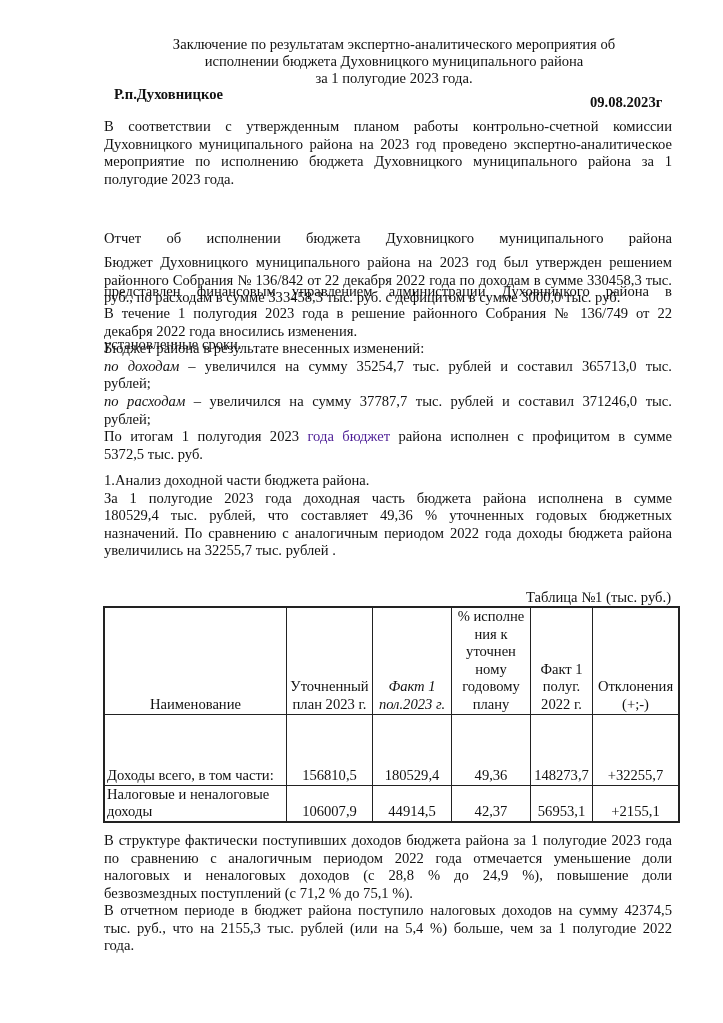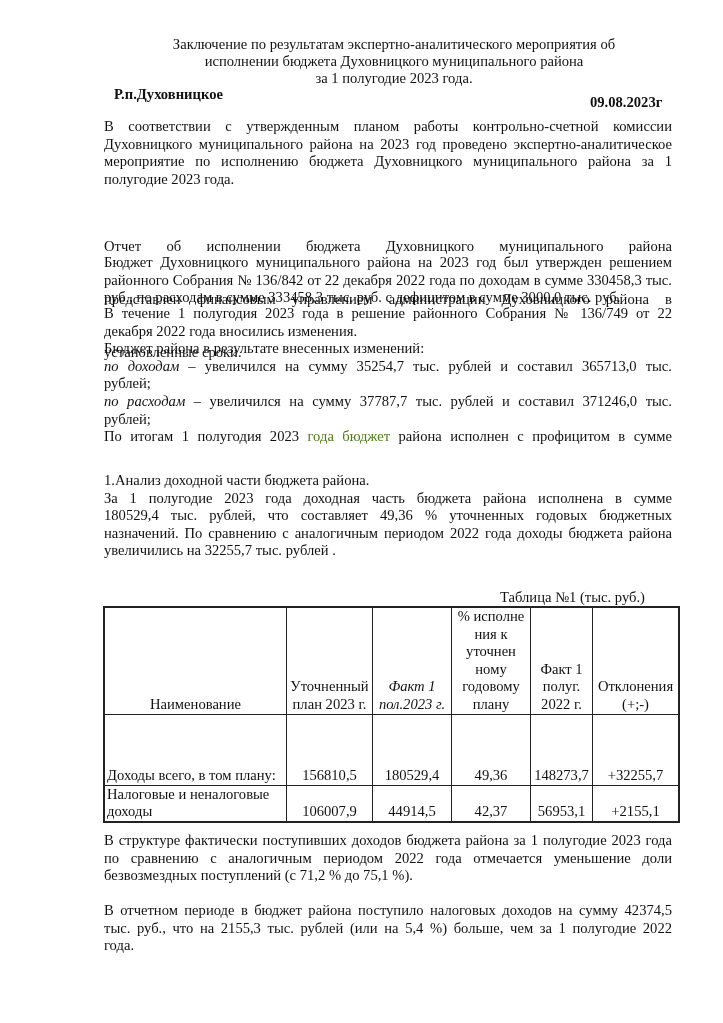--- a/index.html
+++ b/index.html
@@ -13,23 +13,23 @@
       font-weight: normal; font-size: 14.6px; line-height: 17px;
     }
     .title div { white-space: nowrap; }
     .meta-left { left: 114px; top: 86px; font-weight: bold; font-size: 14.6px; }
     .meta-right { left: 590px; top: 86px; font-weight: bold; font-size: 14.6px; margin-top: 8px; }
 
     .para { left: 104px; width: 568px; line-height: 17.6px; text-align: justify; }
     .line { display: block; white-space: nowrap; text-align-last: justify; text-align: justify; }
     .line.last { text-align-last: left; }
     .ital { font-style: italic; }
-    .link { color: #4d7c0f; }
+    .link { color: #4c1d95; }
 
-    .caption { left: 500px; width: 171px; top: 589px; text-align: left; font-size: 14.6px; white-space: nowrap; }
+    .caption { left: 500px; width: 171px; top: 589px; text-align: right; font-size: 14.6px; white-space: nowrap; }
 
     table.t1 {
       position: absolute; left: 103px; top: 606px;
       border-collapse: collapse; font-size: 14.6px; line-height: 17.6px;
       border: 2px solid #222;
     }
     table.t1 td, table.t1 th {
       border: 1px solid #222; padding: 0 2px; font-weight: normal;
       vertical-align: bottom; text-align: center;
     }
@@ -50,41 +50,42 @@
 <div class="abs meta-left">Р.п.Духовницкое</div>
 <div class="abs meta-right">09.08.2023г</div>
 
 <div class="abs para" style="top:118px;">
   <span class="line"> В  соответствии  с  утвержденным  планом  работы  контрольно-счетной  комиссии</span>
   <span class="line">Духовницкого муниципального района на 2023 год проведено экспертно-аналитическое</span>
   <span class="line">мероприятие по исполнению бюджета Духовницкого муниципального   района за 1</span>
   <span class="line last">полугодие 2023  года.</span>
 </div>
 
-<div class="abs para" style="top:203px; white-space:pre;font-family:Liberation Serif, serif;">
+<div class="abs para" style="top:195px; white-space:pre;font-family:Liberation Serif, serif;">
   <span class="line">          Отчет  об  исполнении  бюджета     Духовницкого     муниципального     района</span>
   <span class="line">представлен   финансовым управлением администрации Духовницкого района      в</span>
   <span class="line last">установленные сроки.</span>
 </div>
 
 <div class="abs para" style="top:254px;">
   <span class="line">Бюджет  Духовницкого   муниципального  района на 2023 год был утвержден  решением</span>
   <span class="line">районного Собрания № 136/842 от 22 декабря 2022 года по доходам в сумме 330458,3 тыс.</span>
   <span class="line last">руб., по расходам в  сумме 333458,3  тыс. руб. с   дефицитом в сумме  3000,0  тыс. руб.</span>
 </div>
 
 <div class="abs para" style="top:305px;">
   <span class="line">В течение  1 полугодия 2023 года   в   решение   районного Собрания № 136/749 от 22</span>
   <span class="line last">декабря 2022 года вносились изменения.</span>
   <span class="line last">Бюджет   района в результате внесенных изменений:</span>
   <span class="line"><span class="ital">по доходам</span><span> –  увеличился   на сумму 35254,7  тыс. рублей и   составил  365713,0   тыс.</span></span>
   <span class="line last">рублей;</span>
   <span class="line"><span class="ital">по расходам</span><span> – увеличился   на сумму 37787,7 тыс. рублей и   составил    371246,0   тыс.</span></span>
   <span class="line last">рублей;</span>
   <span class="line"><span>По итогам  1 полугодия 2023 </span><span class="link">года бюджет</span><span>   района   исполнен  с  профицитом в сумме</span></span>
+  <span class="line last">5372,5  тыс. руб.</span>
 </div>
 
 <div class="abs para" style="top:472px;">
   <span class="line last">1.Анализ доходной части бюджета   района.</span>
   <span class="line">За   1 полугодие 2023   года   доходная   часть   бюджета   района исполнена в сумме</span>
   <span class="line">180529,4  тыс.  рублей,  что  составляет    49,36    %  уточненных  годовых  бюджетных</span>
   <span class="line">назначений. По сравнению с аналогичным периодом 2022 года доходы бюджета   района</span>
   <span class="line last">увеличились на  32255,7  тыс. рублей  .</span>
 </div>
 
@@ -94,41 +95,42 @@
   <tbody>
       <tr>
     <th class="c1">Наименование</th>
     <th class="c2">Уточненный план  2023 г.</th>
     <th class="c3">Факт 1 пол.2023 г.</th>
     <th class="c4">% исполне ния к уточнен ному годовому плану</th>
     <th class="c5">Факт 1 полуг. 2022 г.</th>
     <th class="c6">Отклонения (+;-)</th>
   </tr>
   <tr class="r-total">
-    <td class="name">Доходы всего, в том плану:</td>
+    <td class="name">Доходы всего, в том части:</td>
     <td>156810,5</td>
     <td>180529,4</td>
     <td>49,36</td>
     <td>148273,7</td>
     <td>+32255,7</td>
   </tr>
   <tr>
     <td class="name">Налоговые и неналоговые доходы</td>
     <td>106007,9</td>
     <td>44914,5</td>
     <td>42,37</td>
     <td>56953,1</td>
     <td>+2155,1</td>
   </tr>
 </tbody>
   </table>
 
 <div class="abs para" style="top:832px;">
   <span class="line">В структуре фактически поступивших доходов бюджета  района за   1 полугодие 2023 года</span>
   <span class="line">по  сравнению  с  аналогичным  периодом  2022  года  отмечается     уменьшение  доли</span>
+  <span class="line">налоговых  и  неналоговых  доходов  (с  28,8    %  до    24,9  %),      повышение     доли</span>
   <span class="line last">безвозмездных поступлений (с 71,2  % до 75,1  %).</span>
 </div>
 
 <div class="abs para" style="top:902px;">
   <span class="line">В отчетном периоде в бюджет   района поступило налоговых доходов на сумму  42374,5</span>
   <span class="line">тыс. руб., что на  2155,3   тыс. рублей (или на 5,4 %)   больше, чем за   1 полугодие 2022</span>
   <span class="line last">года.</span>
 </div>
 
 </body></html>

